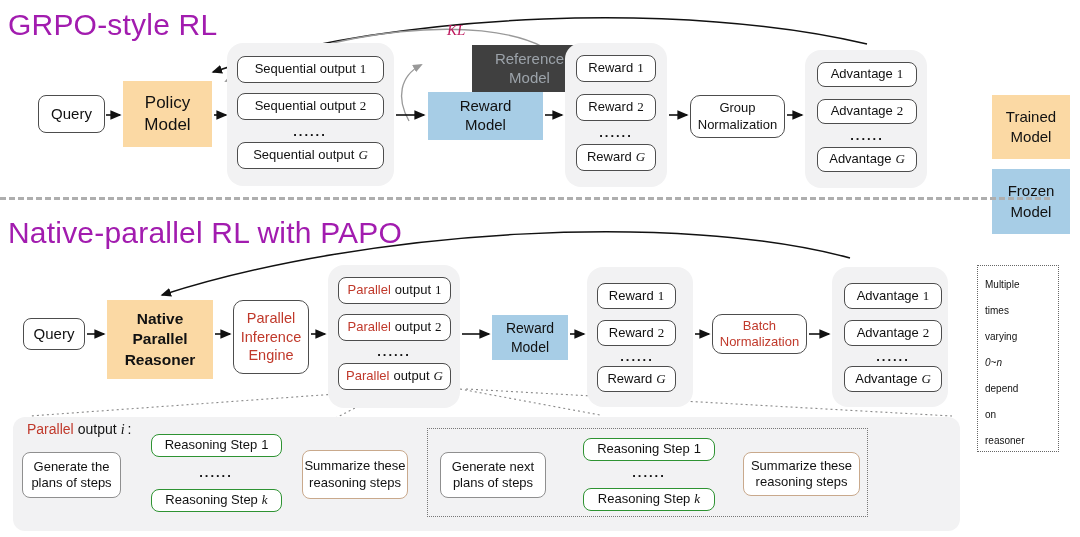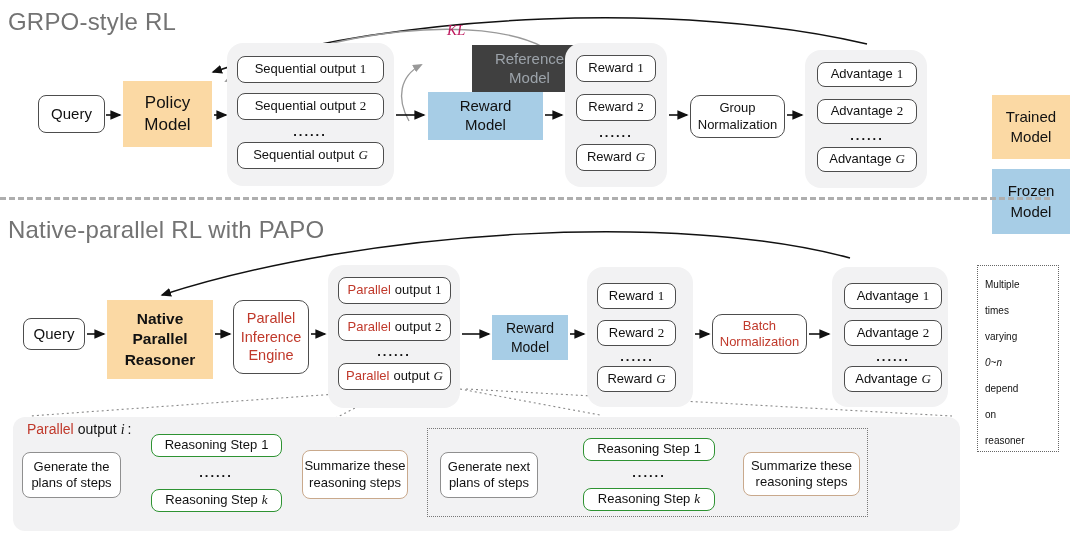--- a/index.html
+++ b/index.html
@@ -1,19 +1,19 @@
 <!DOCTYPE html>
 <html><head>
 <meta charset="utf-8">
 <style>
   html,body{margin:0;padding:0;background:#fff;}
   .canvas{position:relative;width:1080px;height:537px;background:#fff;
           font-family:"Liberation Sans",sans-serif;color:#111;overflow:hidden;}
   .abs{position:absolute;}
-  .title{font-size:24px;color:#737373;letter-spacing:.2px;}
+  .title{font-size:30px;color:#a21caf;letter-spacing:.2px;}
   .box{position:absolute;background:#fff;border:1.4px solid #4d4d4d;border-radius:8px;
        display:flex;align-items:center;justify-content:center;text-align:center;
        font-size:13px;line-height:1.25;box-sizing:border-box;}
   .group{position:absolute;background:#f2f2f3;border-radius:16px;}
   .fillbox{position:absolute;display:flex;flex-direction:column;align-items:center;justify-content:center;
            text-align:center;box-sizing:border-box;}
   .ln{display:block;}
   .num{font-family:"Liberation Serif",serif;margin-left:4px;}
   .it{font-style:italic;}
   .var{font-family:"Liberation Serif",serif;font-style:italic;}
@@ -296,21 +296,21 @@
 
   <div class="box" style="left:302px;top:450px;width:106px;height:49px;border:1.6px solid #C9A98C;">
     <span>
       <span class="ln">Summarize these</span>
       <span class="ln">reasoning steps</span>
     </span>
   </div>
 
   <div class="abs" style="left:427px;top:428px;width:441px;height:89px;border:1.6px dotted #777;box-sizing:border-box;"></div>
 
-  <div class="box" style="left:440px;top:452px;width:98px;height:46px;border-color:#8f8f8f;">
+  <div class="box" style="left:440px;top:452px;width:106px;height:46px;border-color:#8f8f8f;">
     <span>
       <span class="ln">Generate next</span>
       <span class="ln">plans of steps</span>
     </span>
   </div>
 
   <div class="box" style="left:583px;top:438px;width:132px;height:23px;border:1.8px solid #2E9332;">
     <span>Reasoning Step</span>
       <span style="margin-left:4px;">1</span>
   </div>

